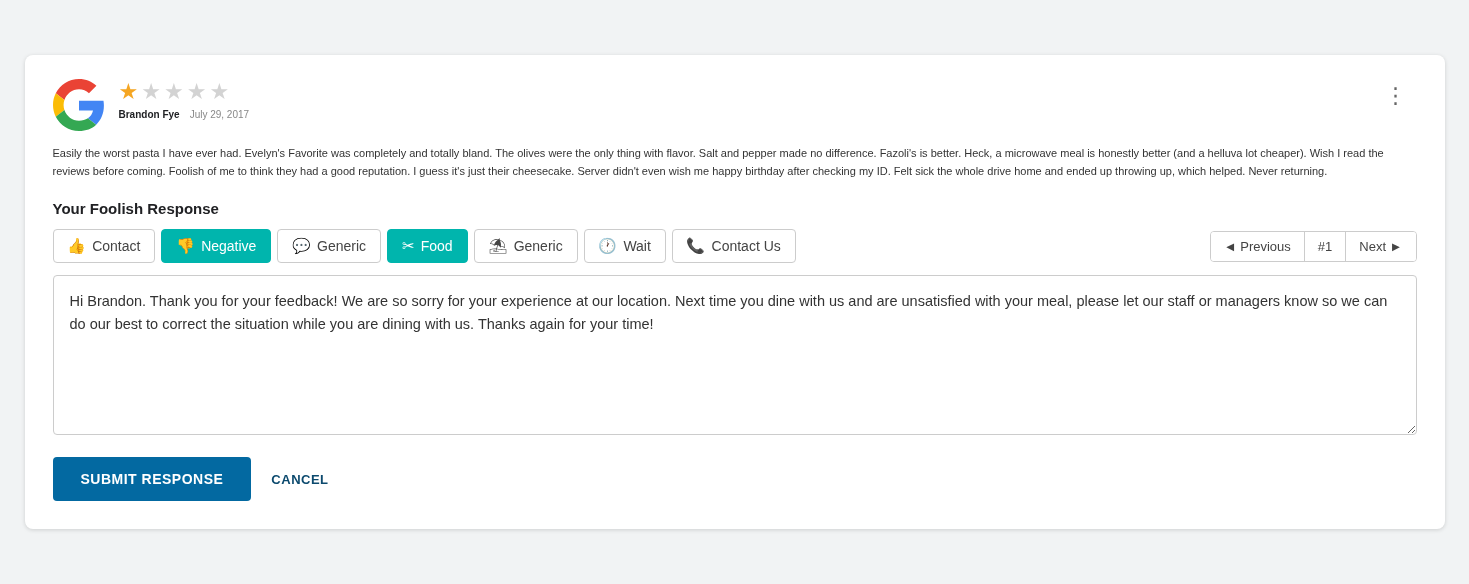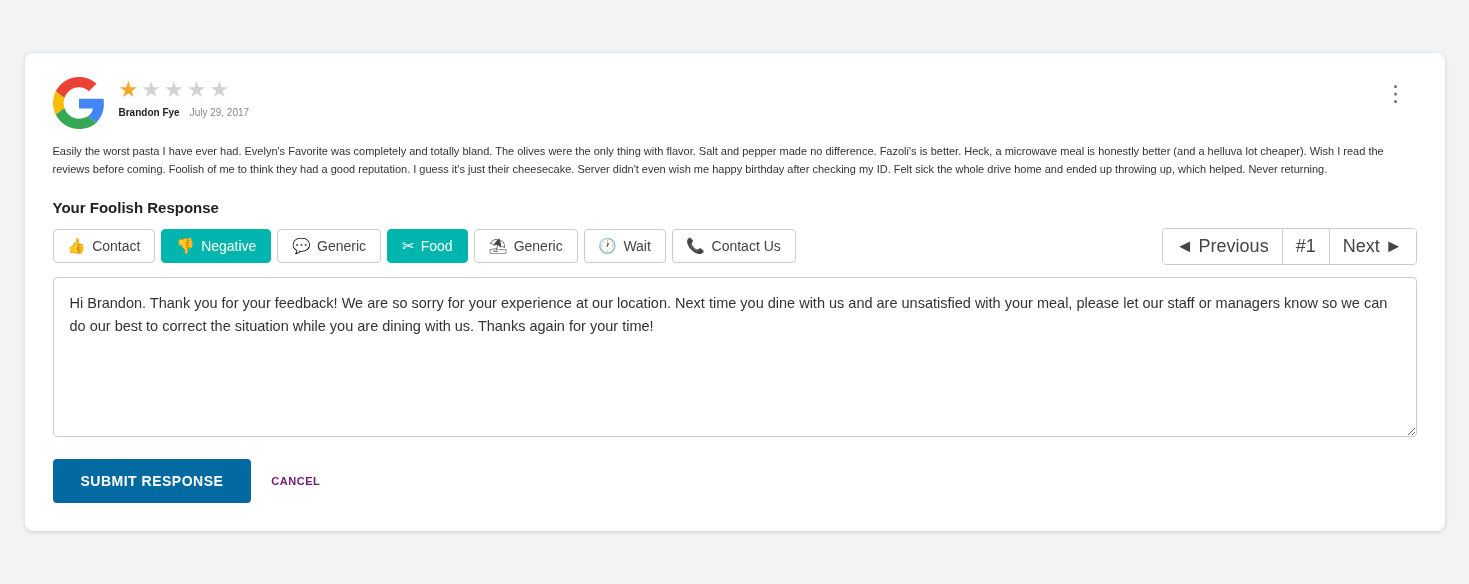--- a/index.html
+++ b/index.html
@@ -133,21 +133,21 @@
       gap: 0;
       border: 1.5px solid #ccc;
       border-radius: 4px;
       overflow: hidden;
     }
     .page-btn {
       padding: 7px 13px;
       background: #fff;
       border: none;
       cursor: pointer;
-      font-size: 18px;
+      font-size: 13px;
       color: #444;
       border-right: 1.5px solid #ccc;
       display: flex;
       align-items: center;
       gap: 4px;
     }
     .page-btn:last-child {
       border-right: none;
       text-align: center;
     }
@@ -180,23 +180,23 @@
       border: none;
       border-radius: 4px;
       padding: 14px 28px;
       font-size: 14px;
       font-weight: bold;
       letter-spacing: 0.5px;
       cursor: pointer;
     }
     .btn-cancel {
       background: transparent;
-      color: #701a75;
+      color: #0c4a6e;
       border: none;
-      font-size: 11px;
+      font-size: 13px;
       font-weight: bold;
       letter-spacing: 0.5px;
       cursor: pointer;
     }
   </style>
 </head>
 <body>
 
 <div class="card">
   

